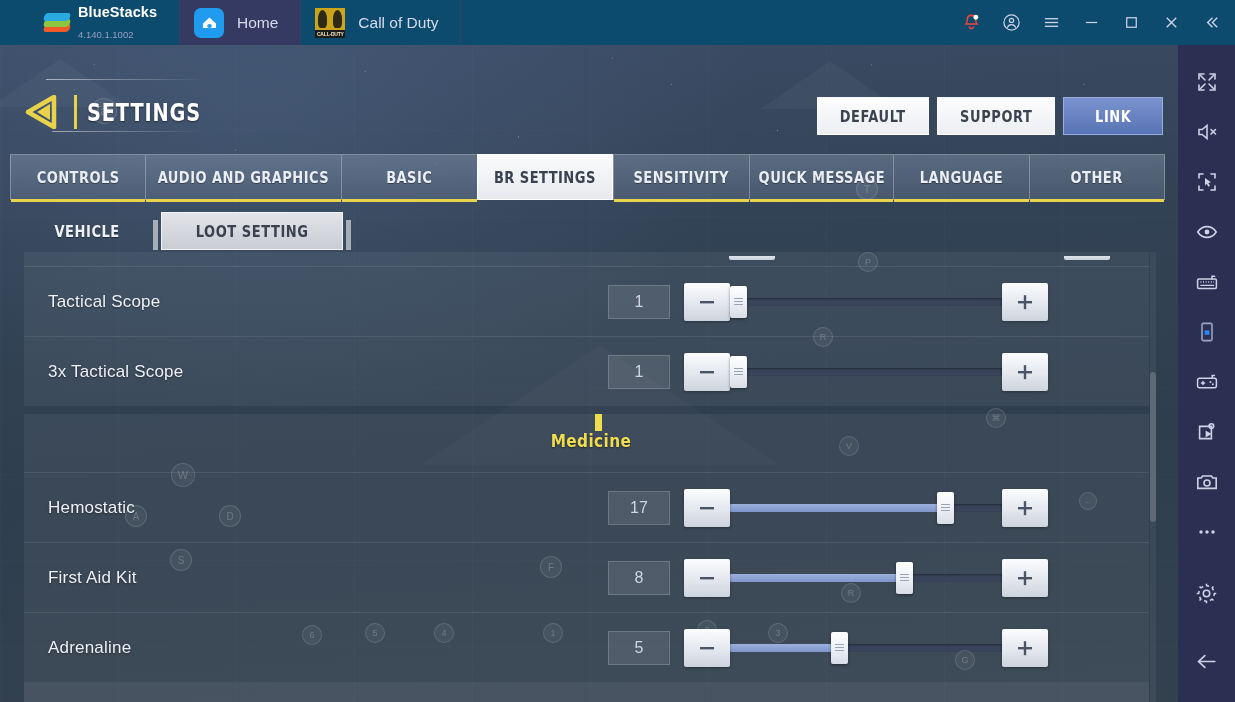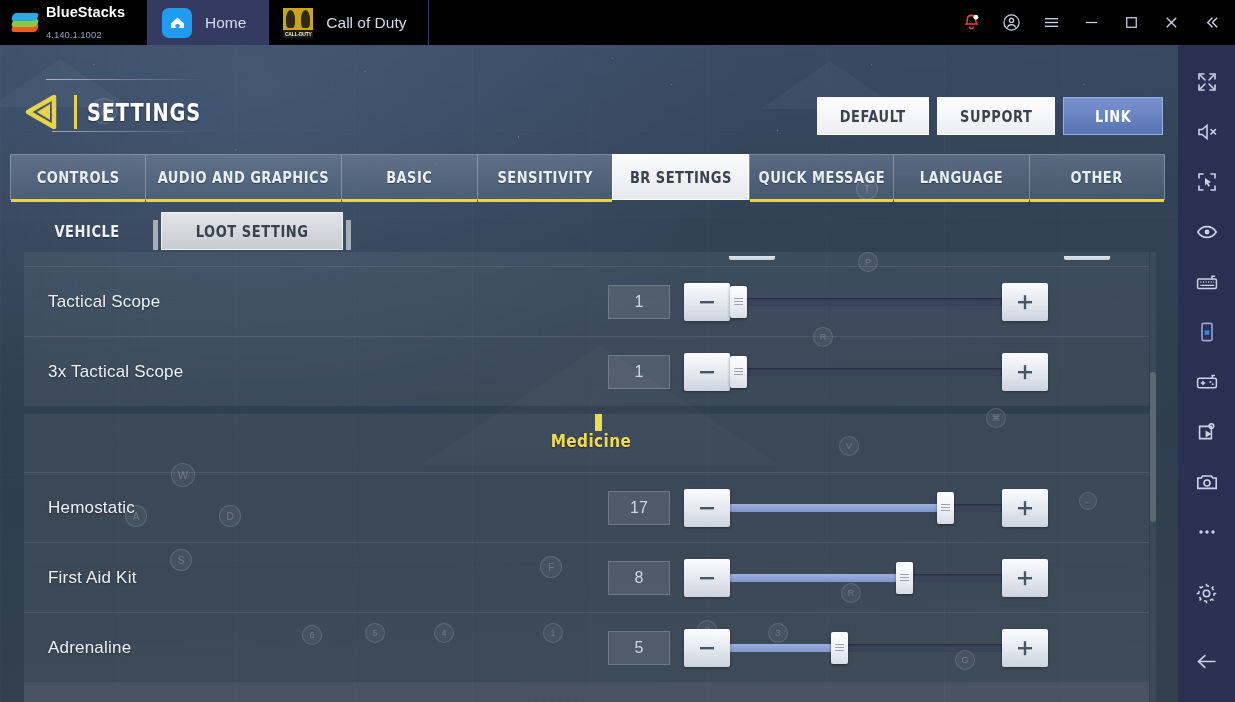--- a/index.html
+++ b/index.html
@@ -6,22 +6,22 @@
   html, body {
     width: 1235px; height: 702px;
     background: #262b45;
     font-family: "Liberation Sans", sans-serif;
     overflow: hidden;
   }
 
   
   #titlebar {
     position: absolute; left: 0; top: 0; width: 1235px; height: 45px;
-    background: #000000;
-    display: flex; align-items: stretch;
+    background: #0c4a6e;
+    display: flex; align-items: stretch; padding-left: 32px;
   }
   .bs-brand {
     width: 148px; display: flex; align-items: center; gap: 8px;
     padding-left: 12px;
     border-right: 1px solid #3a3f63;
   }
   .bs-logo { width: 26px; height: 24px; position: relative; flex: none; }
   .bs-logo i {
     position: absolute; left: 0; width: 26px; height: 8px;
     border-radius: 3px/4px;
@@ -452,25 +452,25 @@
   <div id="tabs">
     <div class="tab">
         <span>CONTROLS</span>
       </div>
     <div class="tab">
         <span>AUDIO AND GRAPHICS</span>
       </div>
     <div class="tab">
         <span>BASIC</span>
       </div>
+    <div class="tab active">
+        <span>BR SETTINGS</span>
+      </div>
     <div class="tab">
         <span>SENSITIVITY</span>
-      </div>
-    <div class="tab active">
-        <span>BR SETTINGS</span>
       </div>
     <div class="tab">
         <span>QUICK MESSAGE</span>
       </div>
     <div class="tab">
         <span>LANGUAGE</span>
       </div>
     <div class="tab">
         <span>OTHER</span>
       </div>

